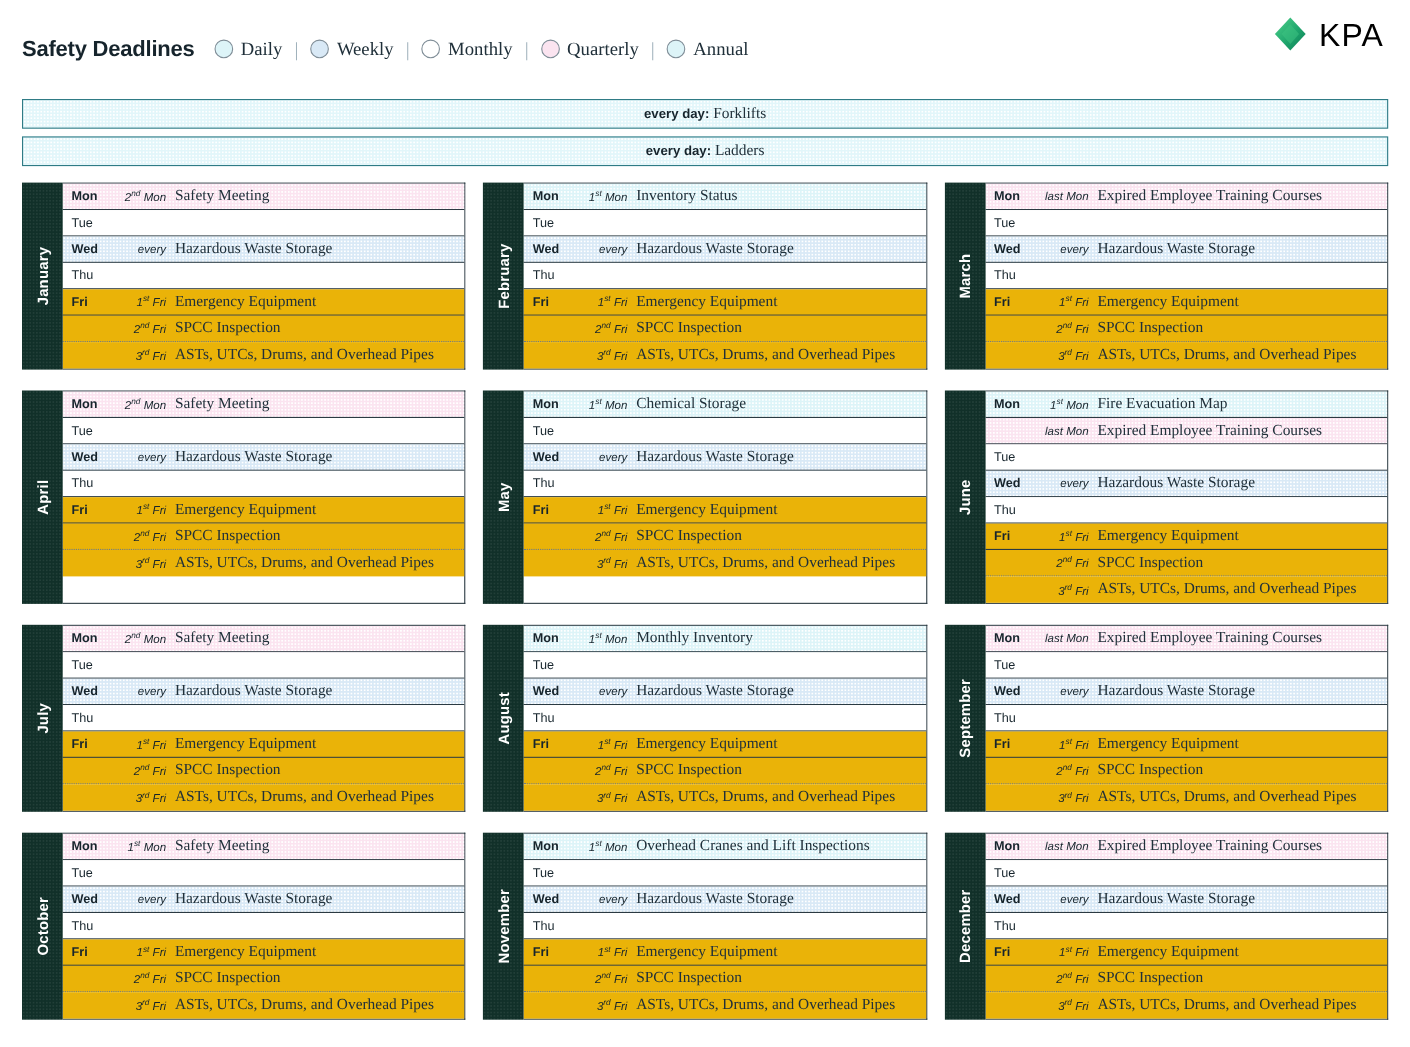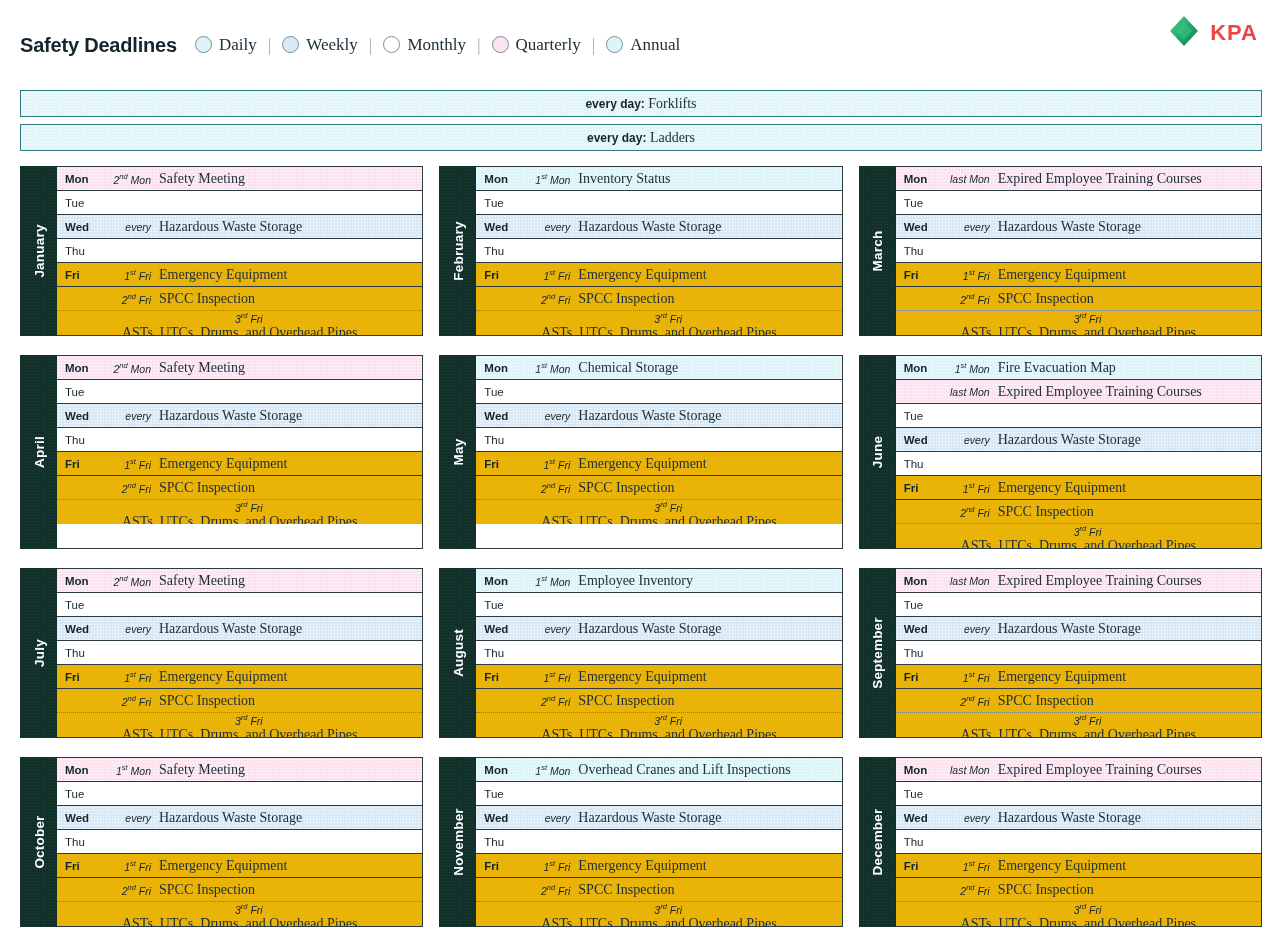--- a/index.html
+++ b/index.html
@@ -68,24 +68,24 @@
   .brand {
     position: absolute;
     right: 24px;
     top: 14px;
     display: flex;
     align-items: center;
     gap: 9px;
   }
   .brand-name {
     font-family: "Liberation Sans", sans-serif;
-    font-size: 22px;
-    font-weight: 700;
+    font-size: 29px;
+    font-weight: 400;
     letter-spacing: 1px;
-    color: #ef4444;
+    color: #000000;
     line-height: 1;
   }
 
   
   .banners {
     padding: 0 20px;
   }
   .banner {
     height: 27px;
     border: 1px solid #2f7b85;
@@ -166,21 +166,21 @@
     align-items: center;
     height: 24px;
     box-sizing: border-box;
     border-bottom: 1px solid #2b3a42;
     min-width: 0;
   }
   .row:last-child { border-bottom: none; }
   .row.sub {
     border-bottom: 1px dotted #707c84;
   }
-  .row.sub-last { border-bottom: none; flex-direction: column; }
+  .row.sub-last { border-bottom: none; }
 
   
   .t-weekly   { background-color:#d9e9f6; background-image: radial-gradient(#ffffff 0.8px, transparent 0.9px); background-size:3px 3px; }
   .t-monthly  { background-color:#eab308; }
   .t-quarterly{ background-color:#fbe4f0; background-image: radial-gradient(#ffffff 0.8px, transparent 0.9px); background-size:3px 3px; }
   .t-annual   { background-color:#ddf4f8; background-image: radial-gradient(#ffffff 0.8px, transparent 0.9px); background-size:3px 3px; }
   .t-none     { background-color:#ffffff; }
 
   .c-day {
     width: 40px;
@@ -576,21 +576,21 @@
       </div>
     </div>
     <div class="month">
       <div class="month-spine">
         <span>August</span>
       </div>
       <div class="month-rows">
         <div class="row t-annual">
           <div class="c-day bold">Mon</div>
           <div class="c-freq">1<sup>st</sup> Mon</div>
-          <div class="c-task">Employee Inventory</div>
+          <div class="c-task">Monthly Inventory</div>
         </div>
         <div class="row t-none">
           <div class="c-day">Tue</div>
           <div class="c-freq"></div>
           <div class="c-task"></div>
         </div>
         <div class="row t-weekly">
           <div class="c-day bold">Wed</div>
           <div class="c-freq">every</div>
           <div class="c-task">Hazardous Waste Storage</div>

